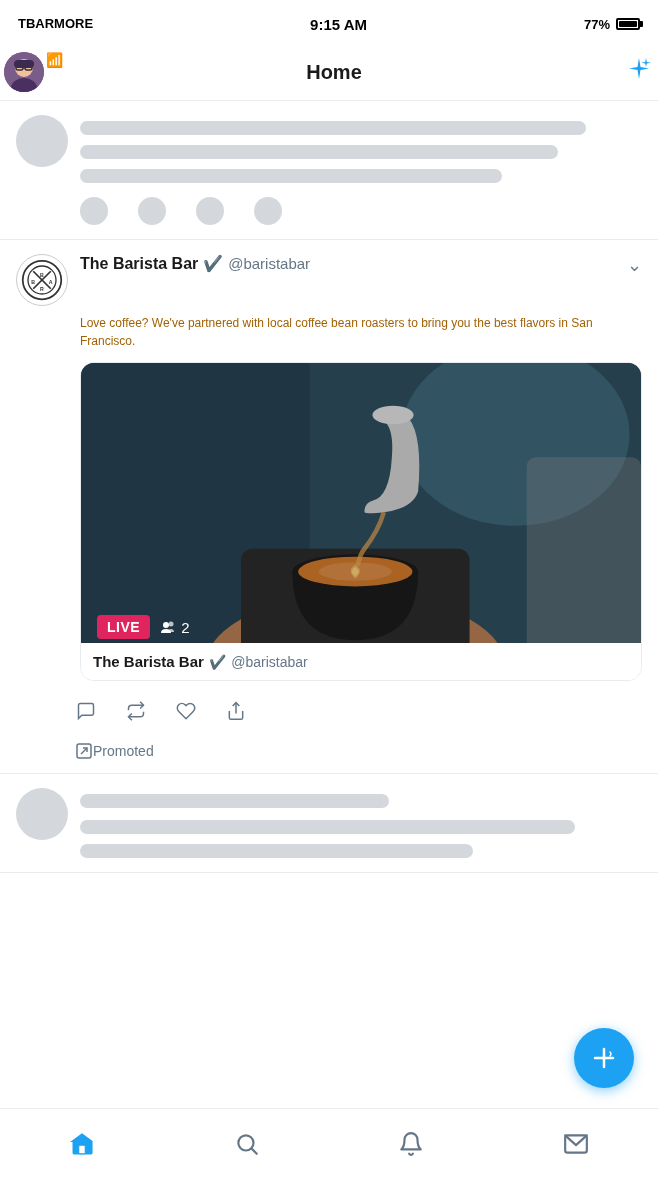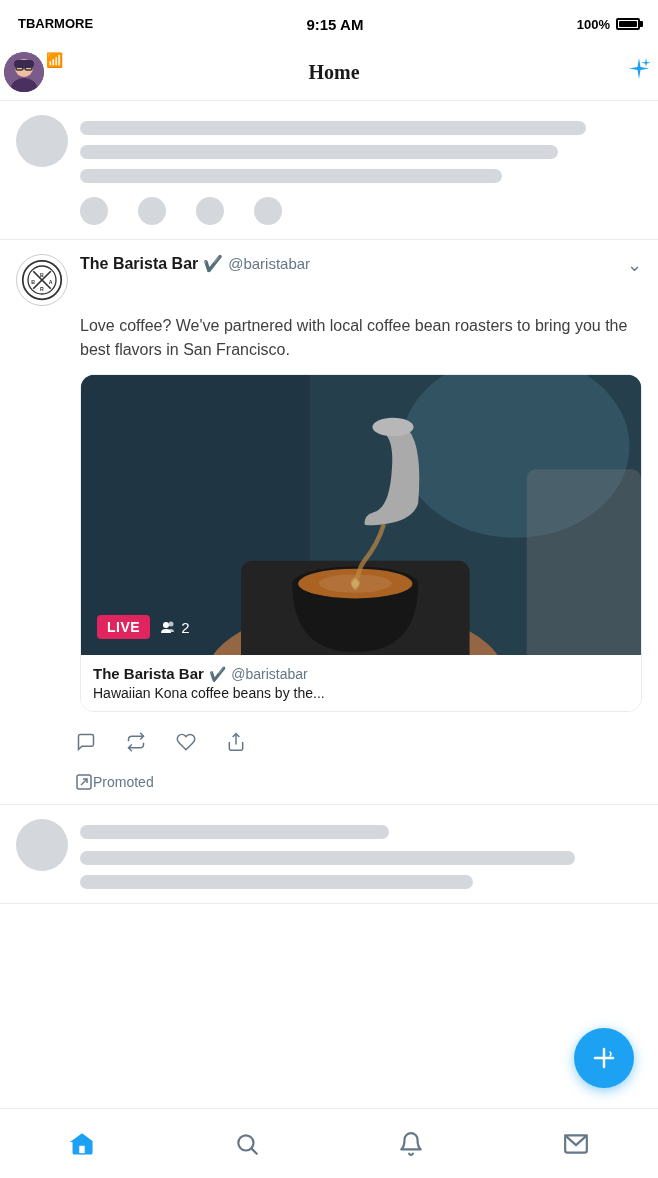--- a/index.html
+++ b/index.html
@@ -84,21 +84,20 @@
     }
 
     
     .header {
       display: flex;
       justify-content: space-between;
       align-items: center;
       padding: 8px 4px;
       background: #fff;
       border-bottom: 1px solid #e6ecf0;
-      font-family: Liberation Serif, serif;
     }
     .header-title {
       font-size: 20px;
       font-weight: 700;
       color: #1a1a1a;
     }
     .sparkle-icon {
       color: #1da1f2;
       font-size: 26px;
       line-height: 1;
@@ -189,22 +188,22 @@
     .tweet-handle {
       font-size: 15px;
       color: #657786;
     }
     .tweet-chevron {
       color: #657786;
       font-size: 18px;
       margin-left: auto;
     }
     .tweet-body {
-      font-size: 16px;
-      color: #404040;
+      font-size: 12px;
+      color: #a16207;
       line-height: 1.5;
       margin-top: 8px;
       margin-left: 64px;
     }
 
     
     .video-card {
       margin-left: 64px;
       margin-top: 12px;
       border: 1px solid #e6ecf0;
@@ -213,21 +212,21 @@
     }
     .video-preview {
       position: relative;
       width: 100%;
       height: 280px;
       background: linear-gradient(135deg, #3a5a6b 0%, #2d4a5a 30%, #1a2a35 60%, #8b6a50 100%);
       overflow: hidden;
     }
     .live-badge-row {
       position: absolute;
-      bottom: 16px;
+      bottom: 4px;
       left: 16px;
       display: flex;
       align-items: center;
       gap: 10px;
     }
     .live-badge {
       background: #e0245e;
       color: #fff;
       font-size: 14px;
       font-weight: 700;
@@ -387,21 +386,21 @@
       <span style="height:5px"></span>
       <span style="height:8px"></span>
       <span style="height:11px"></span>
       <span style="height:14px"></span>
     </div>
     <span>TBARMORE</span>
     <span style="font-size:14px">📶</span>
   </div>
   <div class="status-center">9:15 AM</div>
   <div class="status-right">
-    <span>100%</span>
+    <span>77%</span>
     <div class="battery-icon">
       <div class="battery-body">
         <div class="battery-fill"></div>
       </div>
     </div>
   </div>
 </div>
 
 <div class="header">
   <div class="avatar-photo">
@@ -512,21 +511,20 @@
         </span>
       </div>
     </div>
 
     <div class="video-card-footer">
       <div class="video-tweet-name-row">
         <span class="video-tweet-name">The Barista Bar</span>
         <span class="verified-badge" style="font-size:14px">✔️</span>
         <span class="video-tweet-handle">@baristabar</span>
       </div>
-      <div class="video-tweet-text">Hawaiian Kona coffee beans by the...</div>
     </div>
   </div>
 
   <div class="tweet-actions">
 
     <div class="tweet-action">
       <svg viewBox="0 0 24 24" fill="none" stroke="#657786" stroke-width="1.8" xmlns="http://www.w3.org/2000/svg">
         <path d="M21 15a2 2 0 0 1-2 2H7l-4 4V5a2 2 0 0 1 2-2h14a2 2 0 0 1 2 2z"></path>
       </svg>
     </div>

